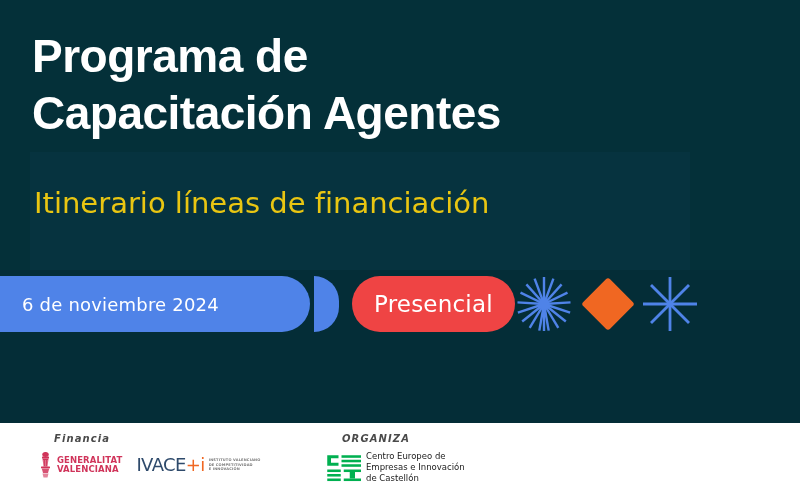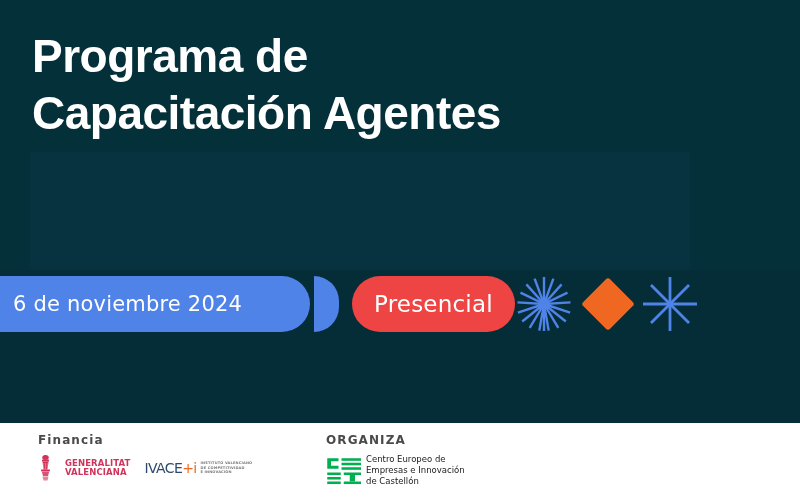--- a/index.html
+++ b/index.html
@@ -83,24 +83,24 @@
     position: absolute;
     left: 0px;
     top: 0px;
     width: 310px;
     height: 56px;
     background: #4f83e8;
     border-radius: 0px 28px 28px 0px;
     box-sizing: border-box;
     display: flex;
     align-items: center;
-    padding-left: 13px;
+    padding-left: 22px;
     color: #ffffff;
     font-family: "DejaVu Sans", sans-serif;
-    font-size: 21px;
+    font-size: 18px;
     letter-spacing: 0.2px;
   }
 
   .half-disc {
     position: absolute;
     left: 314px;
     top: 0px;
     width: 25px;
     height: 56px;
     background: #4f83e8;
@@ -148,61 +148,62 @@
 
   .foot-col {
     position: absolute;
     top: 0;
     height: 77px;
   }
   .foot-financia { left: 38px; }
   .foot-organiza { left: 326px; }
 
   .foot-kicker {
-    margin: 10px 0 0 0;
-    font-family: "DejaVu Sans", sans-serif;
-    font-size: 12px;
+    margin: 10px 0 0 16px;
+    font-family: "DejaVu Sans", sans-serif;
+    font-size: 10px;
     font-weight: bold;
     letter-spacing: 1.1px;
     color: #4a4a4a;
+    font-style: italic;
   }
 
   .logo-strip {
     display: flex;
     align-items: center;
     gap: 14px;
     margin-top: 7px;
   }
 
   
   .gva {
     display: flex;
     align-items: center;
-    gap: 12px;
+    gap: 4px;
   }
   .gva-mark { width: 15px; height: 28px; display: block; }
   .gva-text {
     font-family: "DejaVu Sans", sans-serif;
     font-size: 8.5px;
     font-weight: bold;
     line-height: 9.5px;
     color: #d0345a;
     letter-spacing: 0.1px;
     white-space: pre-line;
   }
 
   
   .ivace {
     display: flex;
     align-items: center;
     gap: 4px;
   }
   .ivace-word {
     font-family: "DejaVu Sans", sans-serif;
-    font-size: 14px;
+    font-size: 18px;
     font-weight: 400;
     letter-spacing: -0.6px;
     color: #2e4a6b;
     line-height: 18px;
   }
   .ivace-plus { color: #f06722; font-weight: 400; }
   .ivace-sub {
     font-family: "DejaVu Sans", sans-serif;
     font-size: 3.6px;
     line-height: 4.6px;
@@ -231,20 +232,21 @@
 <body>
 
 <div class="poster">
 
   <div class="bg-panel"></div>
   <div class="bg-panel-2"></div>
 
   <div class="headline">Programa de
 Capacitación  Agentes</div>
 
+  <div class="subhead">Itinerario líneas de financiación</div>
 
   <div class="badge-row">
 
     <div class="date-pill">
       <span>6 de noviembre 2024</span>
     </div>
 
     <div class="half-disc"></div>
 
     <div class="mode-pill">

